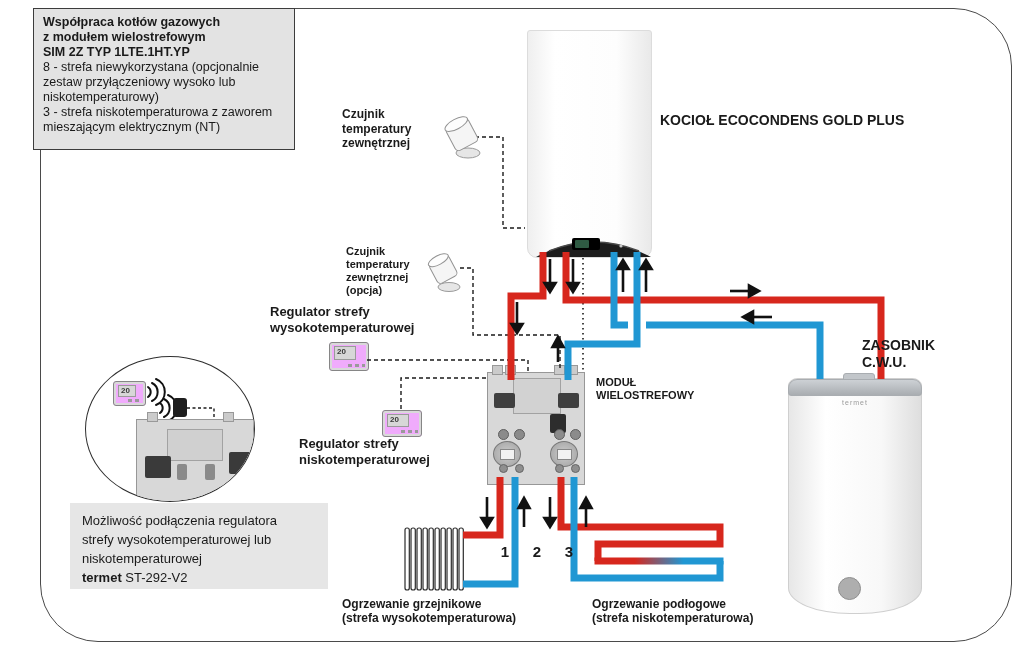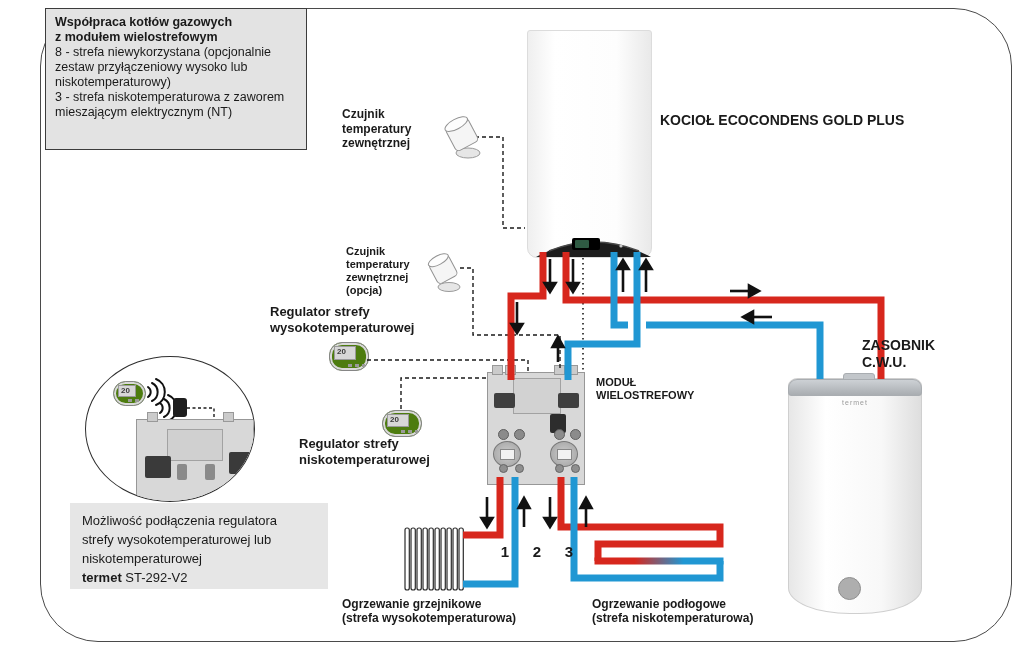--- a/index.html
+++ b/index.html
@@ -3,21 +3,21 @@
 <meta charset="utf-8">
 <style>
   html,body{margin:0;padding:0;background:#fff;}
   .stage{position:relative;width:1024px;height:646px;background:#ffffff;
          font-family:"Liberation Sans",sans-serif;color:#1a1a1a;overflow:hidden;}
   .abs{position:absolute;}
   .bold{font-weight:bold;}
   
   .frame{left:40px;top:8px;width:970px;height:632px;border:1.6px solid #4a4a4a;border-radius:58px;}
   
-  .info-box{left:45px;top:8px;width:262px;height:142px;background:#e3e3e3;border:1.6px solid #3c3c3c;
+  .info-box{left:33px;top:8px;width:262px;height:142px;background:#e3e3e3;border:1.6px solid #3c3c3c;
             padding:6px 9px;font-size:12.5px;line-height:15px;box-sizing:border-box;}
   
   .note-box{left:70px;top:503px;width:258px;height:86px;background:#e6e6e6;
             padding:8px 12px;font-size:13px;line-height:19px;box-sizing:border-box;}
   
   .boiler{left:527px;top:30px;width:123px;height:226px;border:1px solid #dcdcdc;
           background:linear-gradient(90deg,#efefef,#ffffff 22%,#fdfdfd 72%,#e9e9e9);
           border-radius:3px 3px 10px 10px;}
   
   .tank{left:788px;top:378px;width:132px;height:234px;
@@ -33,21 +33,21 @@
   .module .tab{position:absolute;top:-8px;width:9px;height:8px;background:#cbcbcb;border:1px solid #999;}
   .module .cover{position:absolute;left:25px;top:5px;width:46px;height:34px;background:#d2d2d2;border:1px solid #a2a2a2;}
   .module .conn{position:absolute;width:21px;height:15px;background:#3f3f3f;border-radius:2px;top:20px;}
   .module .act{position:absolute;left:62px;top:41px;width:16px;height:19px;background:#2d2d2d;border-radius:2px;}
   .module .nut{position:absolute;top:56px;width:9px;height:9px;background:#8b8b8b;border:1px solid #5e5e5e;border-radius:50%;}
   .module .pump{position:absolute;top:68px;width:26px;height:24px;background:radial-gradient(#cdcdcd,#a0a0a0);
                 border:1px solid #777;border-radius:50%;}
   .module .pump i{position:absolute;left:6px;top:7px;width:13px;height:9px;background:#f2f2f2;border:1px solid #888;display:block;}
   .module .fit{position:absolute;top:91px;width:7px;height:7px;background:#8f8f8f;border:1px solid #666;border-radius:50%;}
   
-  .thermo{background:#4d7c0f;border:1px solid #868686;border-radius:13px;box-shadow:inset 0 0 0 2px #d9d9d9;}
+  .thermo{background:#f0abfc;border:1px solid #868686;border-radius:3px;box-shadow:inset 0 0 0 2px #d9d9d9;}
   .thermo .screen{position:absolute;left:4px;top:3px;width:58%;height:52%;background:#d7d7d7;border:1px solid #9a9a9a;
                   font-size:8px;font-weight:bold;color:#3a3a3a;line-height:10px;padding-left:2px;box-sizing:border-box;}
   .thermo .btns{position:absolute;right:3px;bottom:3px;width:46%;height:3px;background:
                 repeating-linear-gradient(90deg,#9a9a9a 0 4px,transparent 4px 7px);}
   
   .circle{left:85px;top:356px;width:168px;height:144px;border:1.6px solid #2e2e2e;border-radius:50%;
           background:#fff;overflow:hidden;}
   .receiver{left:87px;top:41px;width:14px;height:19px;background:#1e1e1e;border-radius:3px;}
   .dmod{left:50px;top:62px;width:116px;height:85px;background:#d8d8d8;border:1px solid #979797;}
   .dmod .tab{position:absolute;top:-8px;width:9px;height:8px;background:#cbcbcb;border:1px solid #999;}
@@ -70,20 +70,21 @@
 </head>
 <body>
 
 <div class="stage">
 
   <div class="abs frame"></div>
 
   <div class="abs info-box">
     <div class="bold">Współpraca kotłów gazowych</div>
     <div class="bold">z modułem wielostrefowym</div>
+    <div class="bold">SIM 2Z TYP 1LTE.1HT.YP</div>
     <div> 8 - strefa niewykorzystana (opcjonalnie zestaw przyłączeniowy wysoko lub niskotemperaturowy)</div>
     <div> 3 - strefa niskotemperaturowa z zaworem mieszającym elektrycznym (NT)</div>
   </div>
 
   <div class="abs boiler"></div>
 
   <div class="abs tank">
     <div class="abs tank-flange"></div>
     <div class="abs tank-band"></div>
     <div class="abs tank-logo">termet</div>

